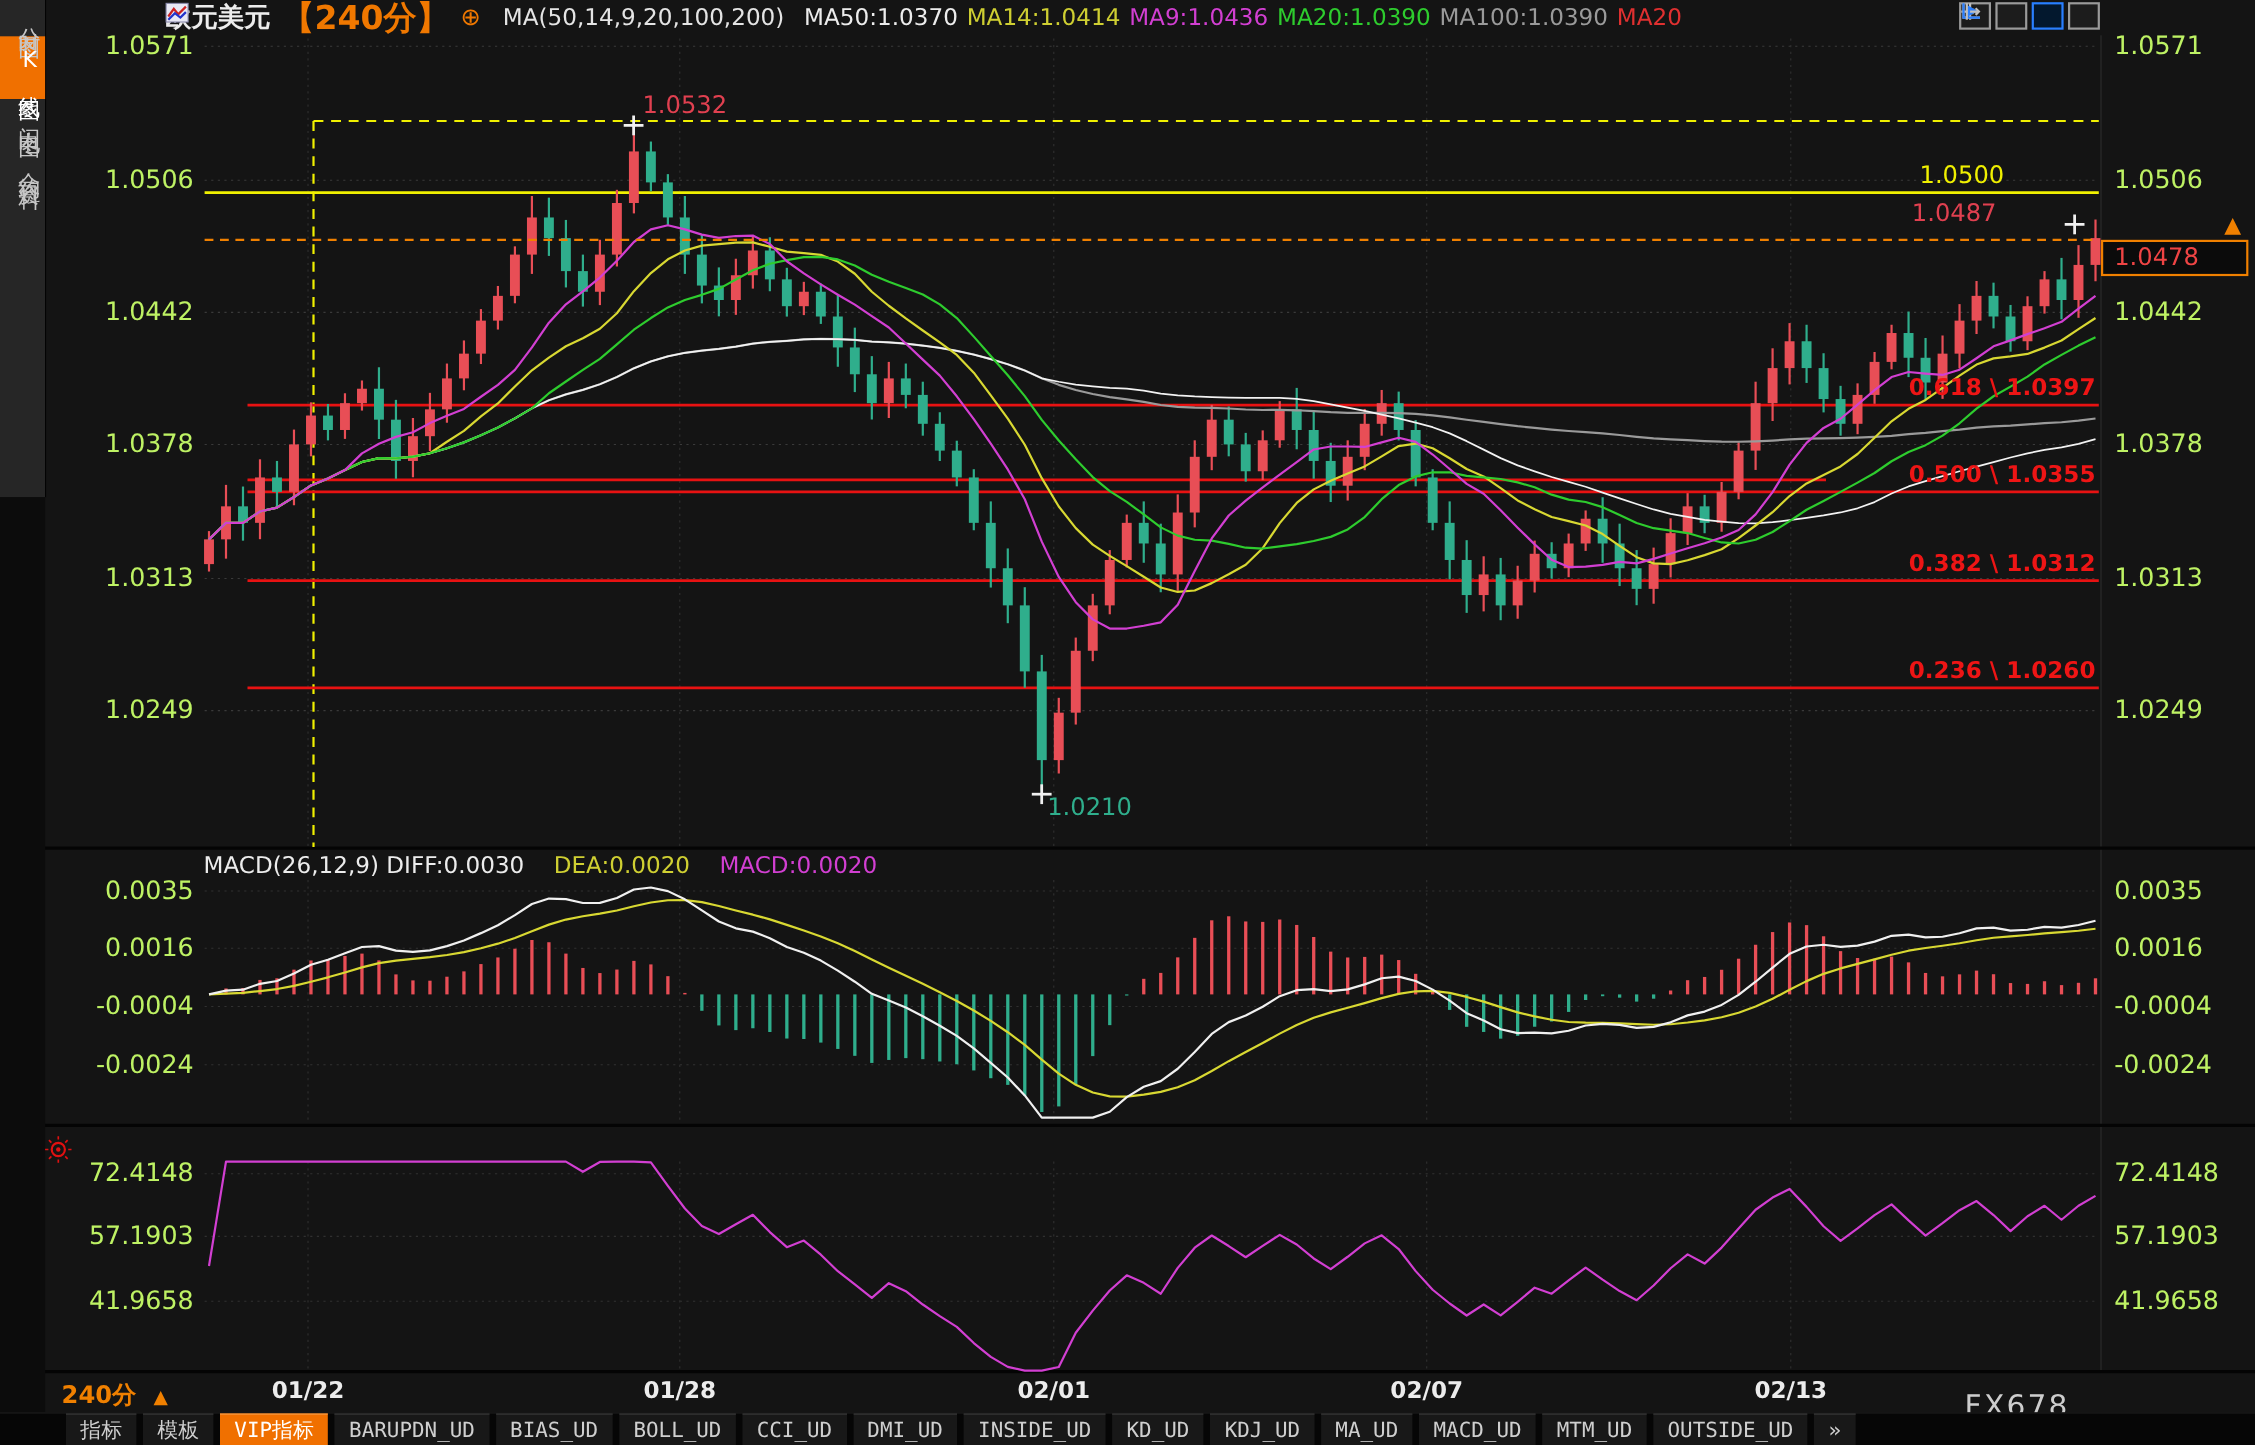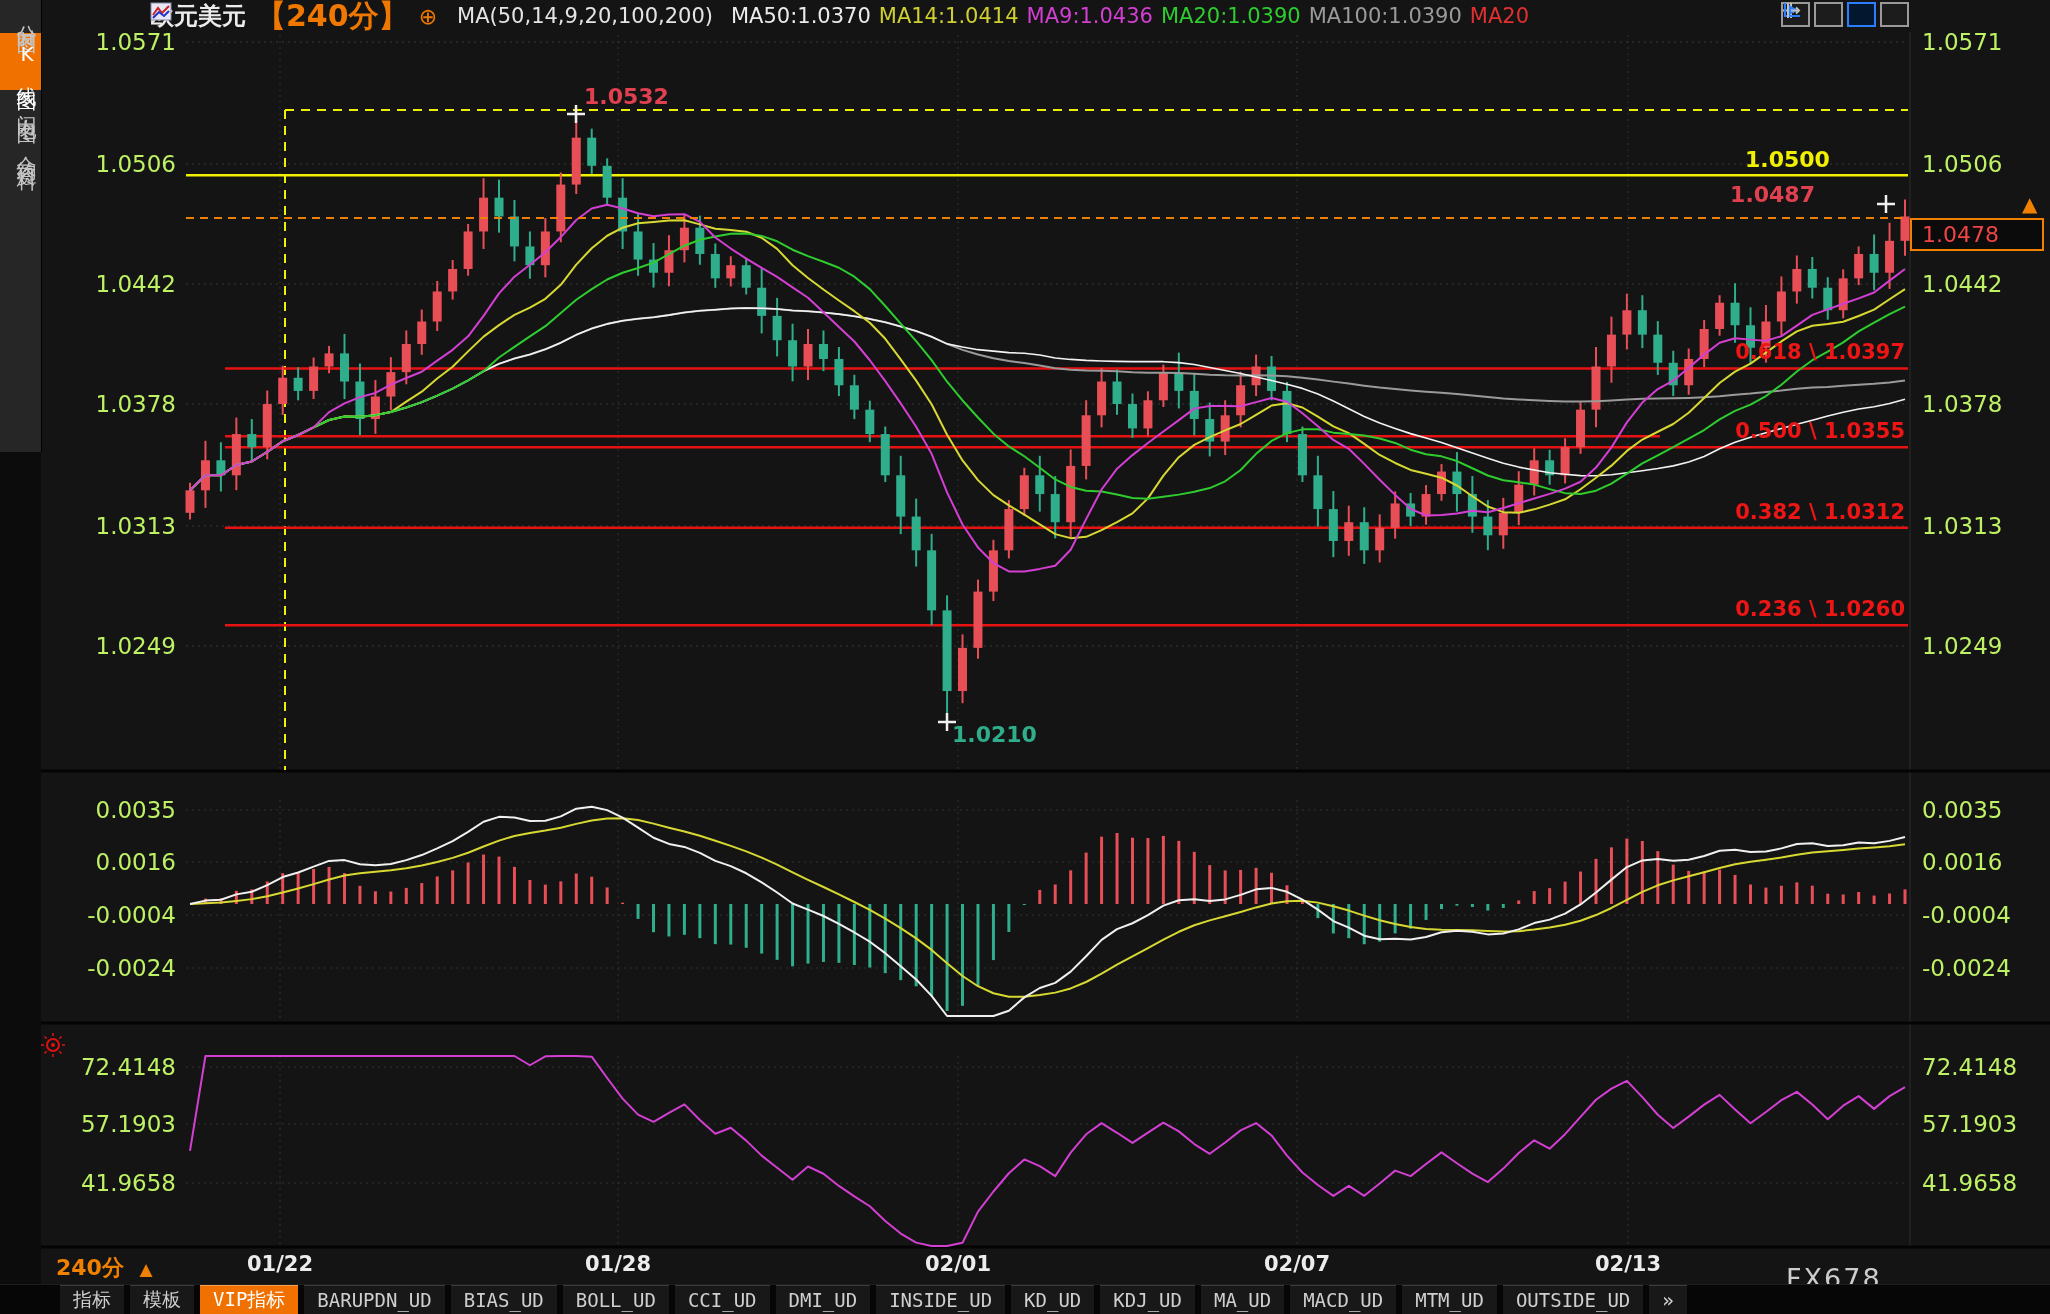--- a/index.html
+++ b/index.html
@@ -17,21 +17,21 @@
   .h-sym{font-size:24px;color:#ececec;font-weight:bold;}
   .h-per{font-size:30px;color:#f07800;font-weight:bold;}
   .h-matitle{font-size:21px;color:#e4e4e4;}
   .h-ma{font-size:21px;margin-left:8px;}
   .iconbtn{width:29px;height:25px;border:2px solid #9a9a9a;background:#1c1c1c;display:inline-flex;
      align-items:center;justify-content:center;box-sizing:border-box;cursor:pointer;}
   .iconbtn.sel{border-color:#2a7fff;background:#03182e;}
   
   .axlbl{position:absolute;font-size:23px;color:#bef264;}
   .fiblbl{position:absolute;font-size:21px;font-weight:bold;color:#ee1515;text-align:right;width:300px;}
-  .ann{position:absolute;font-size:22px;font-weight:bold;white-space:nowrap;}
+  .ann{position:absolute;font-size:22px;font-weight:normal;white-space:nowrap;}
   
   #pricebox{position:absolute;left:1910px;top:218px;width:134px;height:33px;border:2px solid #f08000;
      background:#0b0b0b;color:#ef4444;font-size:22px;display:flex;align-items:center;padding-left:10px;box-sizing:border-box;}
   #pricearrow{position:absolute;left:2022px;top:192px;color:#f08000;font-size:20px;}
   
   .ind-header{position:absolute;font-size:21px;white-space:nowrap;}
   .ind-header span{margin-right:20px;}
   
   .datelbl{position:absolute;top:1252px;transform:translateX(-50%);font-size:21px;font-weight:bold;color:#ececec;}
   #periodbadge{position:absolute;left:56px;top:1253px;color:#f08000;font-size:22px;font-weight:bold;}
@@ -505,20 +505,25 @@
     </span>
   </div>
 
   <div class="ann" style="left:584px;top:84px;color:#e04050;">1.0532</div>
   <div class="ann" style="left:952px;top:722px;color:#2fae8c;">1.0210</div>
   <div class="ann" style="left:1640px;top:182px;width:175px;text-align:right;color:#e04050;">1.0487</div>
   <div class="ann" style="left:1745px;top:147px;width:160px;text-align:left;color:#f0f000;">1.0500</div>
   <div id="pricebox">1.0478</div>
   <div id="pricearrow">▲</div>
 
+  <div class="ind-header" style="left:185px;top:775px;">
+    <span style="color:#ececec;">MACD(26,12,9) DIFF:0.0030</span>
+    <span style="color:#cfcf32;">DEA:0.0020</span>
+    <span style="color:#d23fd2;">MACD:0.0020</span>
+  </div>
 
   <div class="abs" style="left:40px;top:1032px;">
     <svg width="26" height="26">
       <circle cx="13" cy="13" r="6" fill="none" stroke="#e01010" stroke-width="2"></circle>
       <circle cx="13" cy="13" r="2" fill="#e01010"></circle>
       <g stroke="#e01010" stroke-width="1.5">
         <line x1="13" y1="1" x2="13" y2="4"></line>
           <line x1="13" y1="22" x2="13" y2="25"></line>
         <line x1="1" y1="13" x2="4" y2="13"></line>
           <line x1="22" y1="13" x2="25" y2="13"></line>

